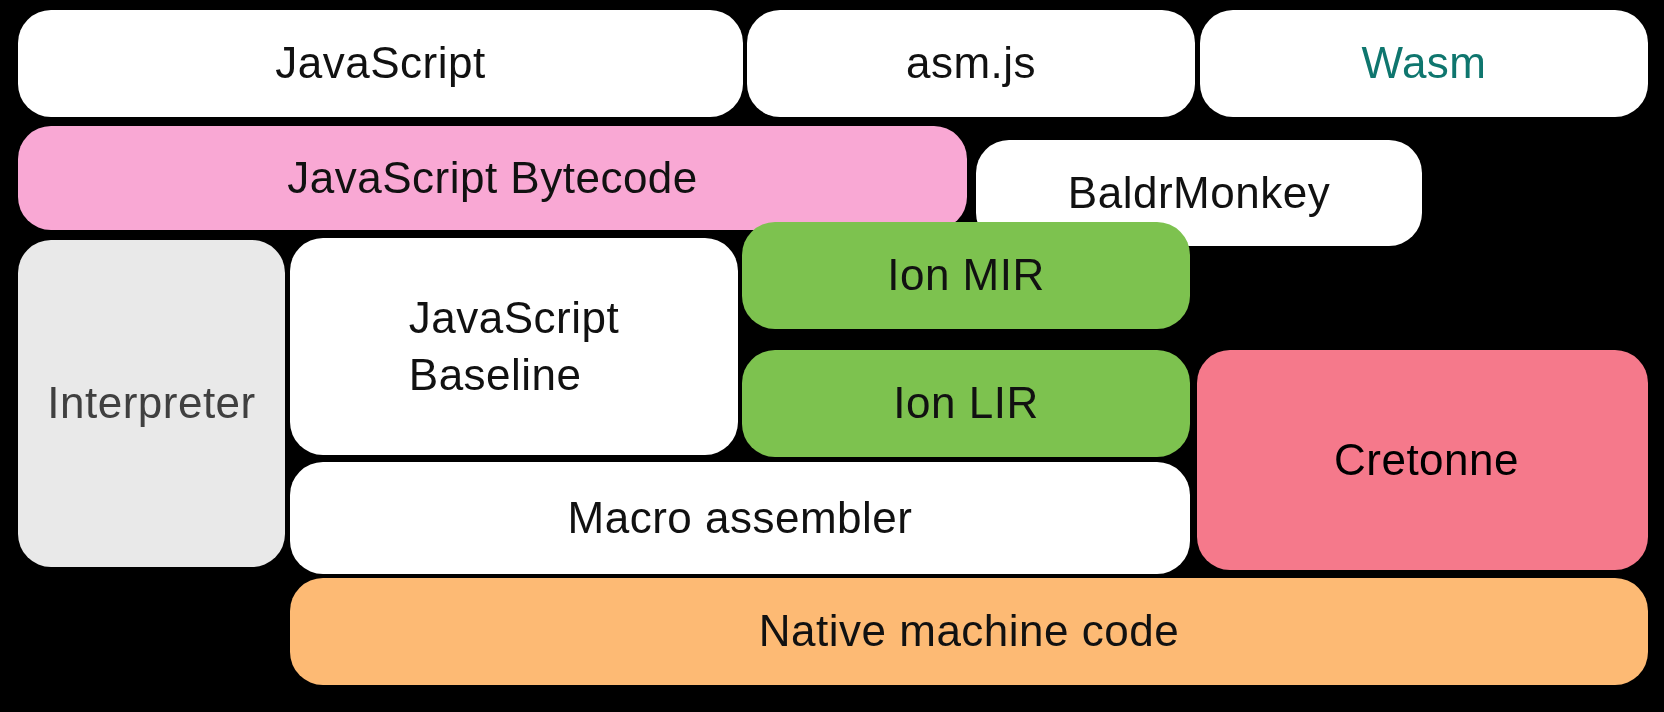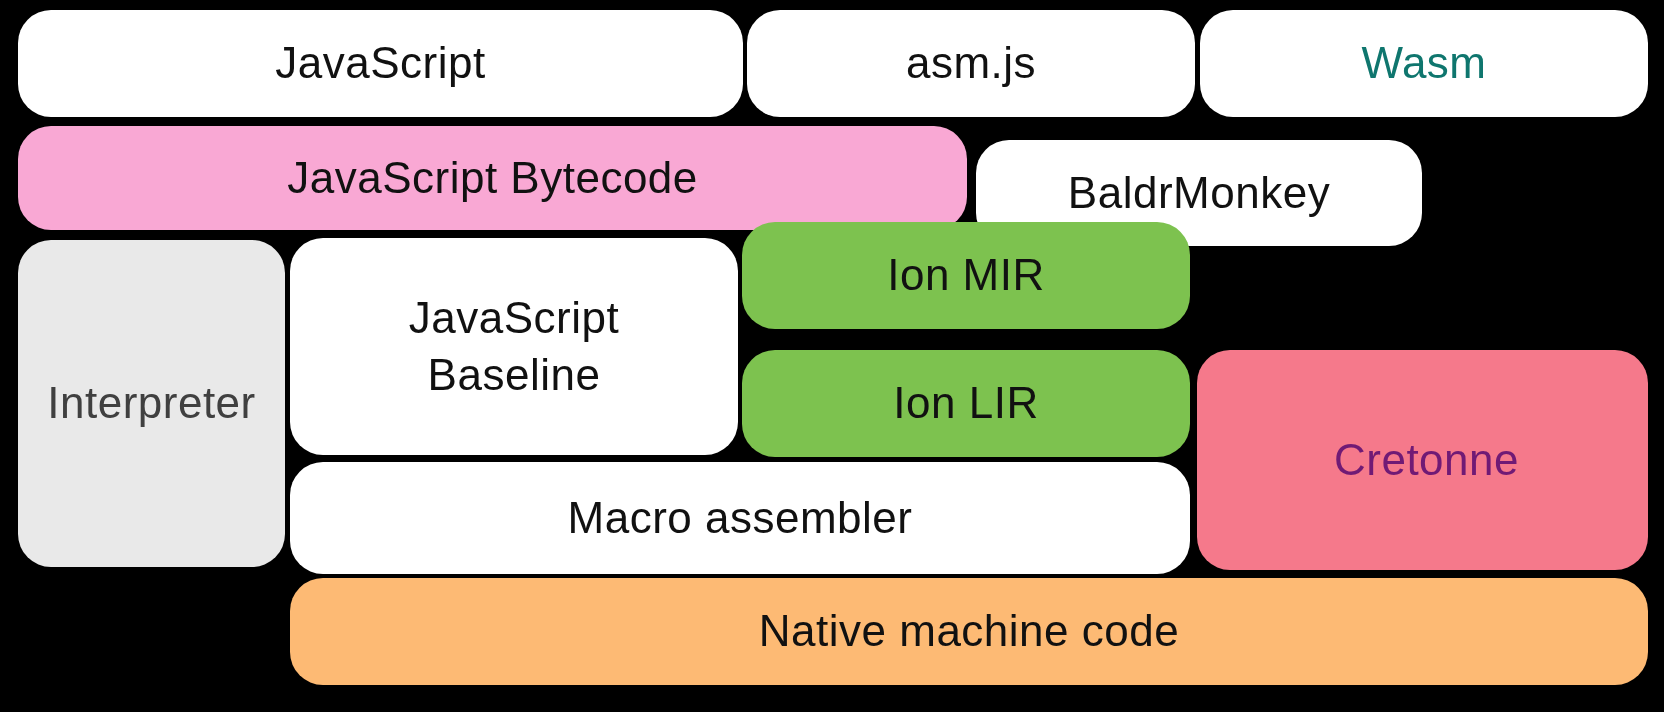--- a/index.html
+++ b/index.html
@@ -20,21 +20,20 @@
     border-radius: 33px;
     display: flex;
     align-items: center;
     justify-content: center;
     box-sizing: border-box;
   }
   .box .label {
     font-size: 44px;
     line-height: 1.28;
     color: #111111;
-    text-align: center;
     white-space: pre-line;
     letter-spacing: 0.5px;
   }
 </style>
 </head>
 <body>
 
 <div id="canvas" style="background: rgb(0, 0, 0);">
     <div class="box" style="left: 18px; top: 10px; width: 725px; height: 107px; background: rgb(255, 255, 255);">
       <div class="label" style="color: rgb(17, 17, 17);">JavaScript</div>
@@ -58,21 +57,21 @@
       <div class="label" style="color: rgb(17, 17, 17);">JavaScript
 Baseline</div>
     </div>
     <div class="box" style="left: 742px; top: 222px; width: 448px; height: 107px; background: rgb(125, 194, 79);">
       <div class="label" style="color: rgb(17, 17, 17);">Ion MIR</div>
     </div>
     <div class="box" style="left: 742px; top: 350px; width: 448px; height: 107px; background: rgb(125, 194, 79);">
       <div class="label" style="color: rgb(17, 17, 17);">Ion LIR</div>
     </div>
     <div class="box" style="left: 1197px; top: 350px; width: 451px; height: 220px; background: rgb(245, 121, 139);">
-      <div class="label" style="color: #701a75; margin-left: 8px;">Cretonne</div>
+      <div class="label" style="color: #000000; margin-left: 8px;">Cretonne</div>
     </div>
     <div class="box" style="left: 290px; top: 462px; width: 900px; height: 112px; background: rgb(255, 255, 255);">
       <div class="label" style="color: rgb(17, 17, 17);">Macro assembler</div>
     </div>
     <div class="box" style="left: 290px; top: 578px; width: 1358px; height: 107px; background: #fdba74;">
       <div class="label" style="color: rgb(17, 17, 17);">Native machine code</div>
     </div>
   </div>
 
 </body></html>

